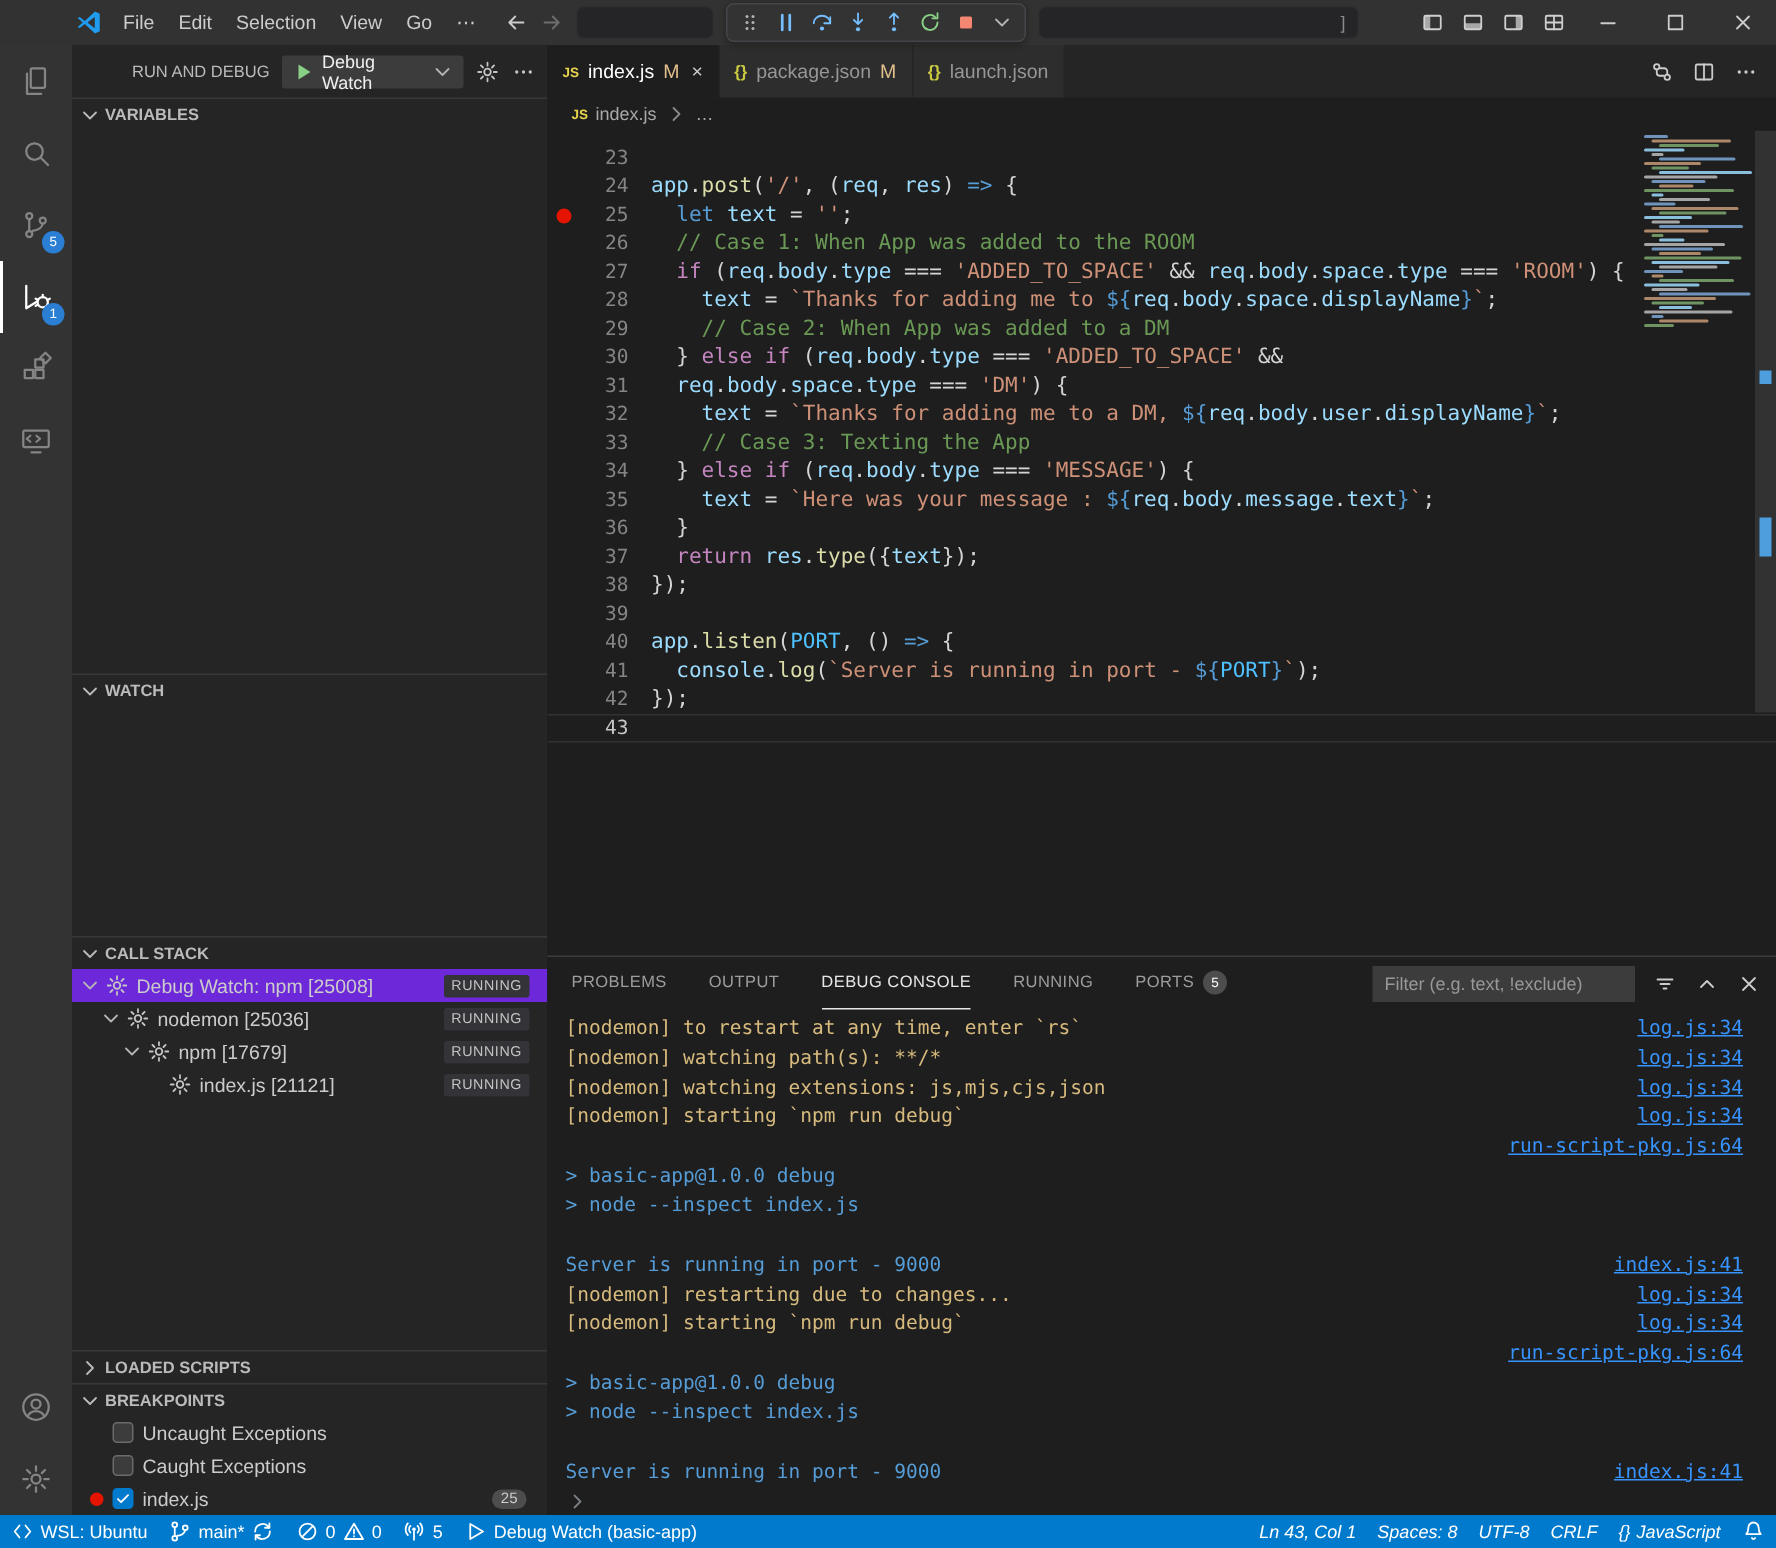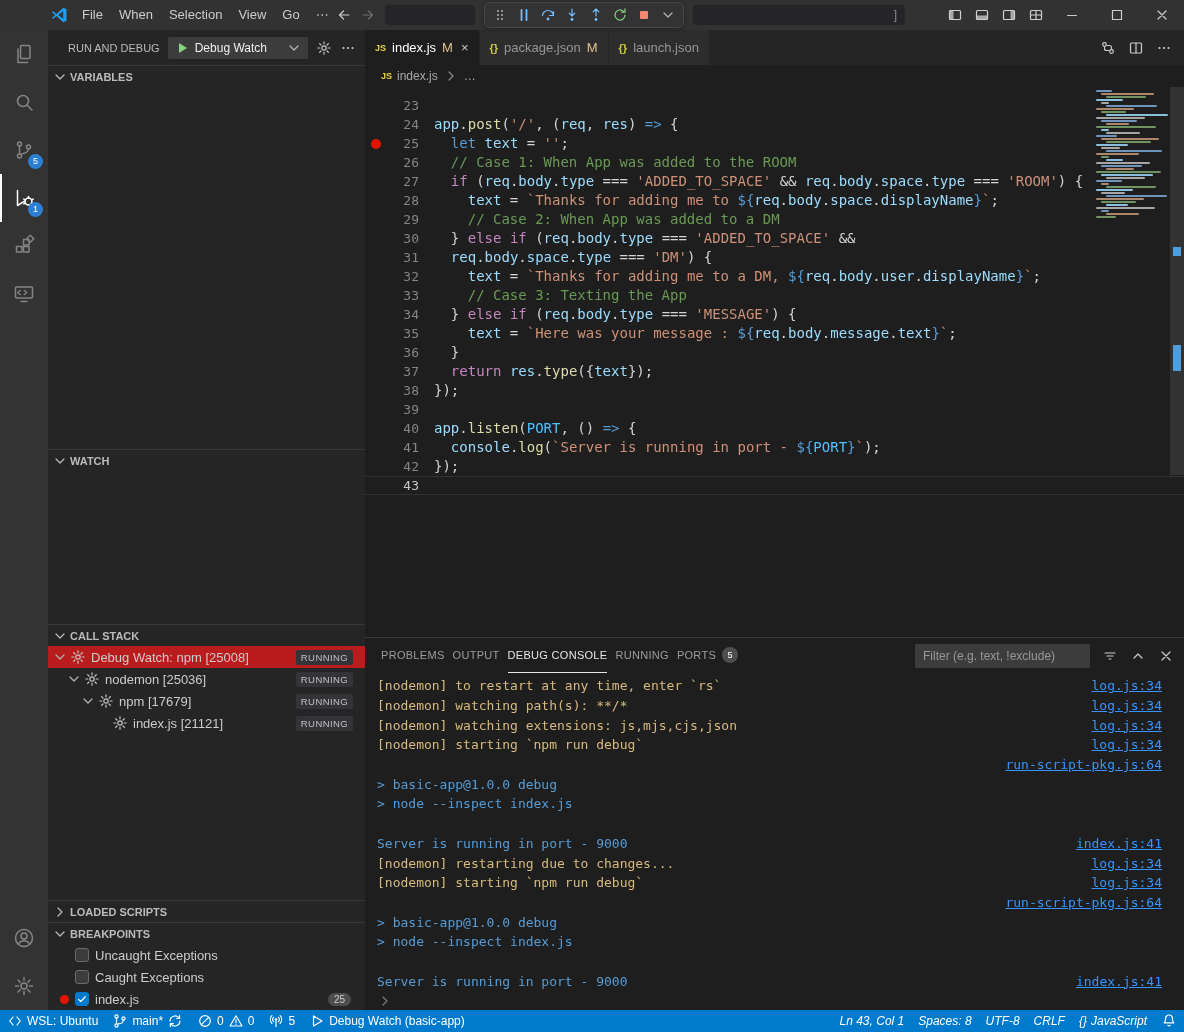--- a/index.html
+++ b/index.html
@@ -28,31 +28,31 @@
   .main { display:flex; height:980px; }
 
   .activitybar { width:48px; background:#333333; display:flex; flex-direction:column; align-items:center; }
   .act-item { width:48px; height:48px; display:flex; align-items:center; justify-content:center; color:#858585; position:relative; }
   .act-item.active { color:#ffffff; box-shadow:inset 2px 0 0 #ffffff; }
   .act-badge { position:absolute; right:5px; bottom:5px; background:#2a7fd4; min-width:15px; height:15px; border-radius:8px; font-size:9px; line-height:15px; text-align:center; color:#fff; padding:0 2px; }
   .act-spacer { flex:1; }
 
   .sidebar { width:317px; background:#252526; display:flex; flex-direction:column; overflow:hidden; }
   .sb-toolbar { height:35px; flex:none; display:flex; align-items:center; padding:0 8px 0 20px; gap:8px; }
-  .sb-title { font-size:11px; color:#bbbbbb; white-space:nowrap; }
+  .sb-title { font-size:11px; color:#bbbbbb; white-space:nowrap;margin-left:20px; }
   .launch-select { height:22px; background:#3c3c3c; border-radius:2px; display:flex; align-items:center; gap:5px; padding:0 6px; color:#f0f0f0; font-size:12px; width:140px; }
   .launch-select .lbl { flex:1; }
   .sb-icon { color:#c5c5c5; }
   .section-header { height:22px; flex:none; display:flex; align-items:center; gap:2px; padding-left:4px; font-size:11px; font-weight:bold; color:#bbbbbb; border-top:1px solid rgba(204,204,204,.12); }
   .section-body { flex:none; }
   .h-var { height:362px; } .h-watch { height:153px; }
   .sb-fill { flex:1; }
   .cs-rows { flex:none; }
   .cs-row { height:22px; display:flex; align-items:center; color:#cccccc; padding-right:12px; white-space:nowrap; }
-  .cs-row.selected { background:#b91c1c; }
+  .cs-row.selected { background:#6d28d9; }
   .cs-row .gear { margin:0 5px 0 2px; color:#c5c5c5; }
   .cs-status { margin-left:auto; font-size:9.5px; color:#c2c2c2; background:#333338; padding:2px 5px; border-radius:2px; letter-spacing:.4px; }
   .sp16 { width:16px; flex:none; }
   .bp-row { height:22px; display:flex; align-items:center; gap:6px; padding-right:14px; }
   .checkbox { width:14px; height:14px; border:1px solid #6b6b6b; background:#3c3c3c; border-radius:3px; flex:none; display:flex; align-items:center; justify-content:center; color:#fff; }
   .checkbox.checked { background:#007acc; border-color:#007acc; }
   .bp-dot-s { width:9px; height:9px; border-radius:50%; background:#e51400; flex:none; }
   .bp-badge { margin-left:auto; background:#4d4d4d; color:#cccccc; font-size:10px; border-radius:8px; padding:1px 6px; }
 
   
@@ -81,21 +81,21 @@
   .tk-str{color:#ce9178} .tk-cmt{color:#6a9955} .tk-pn{color:#d4d4d4} .tk-cst{color:#4fc1ff} .tk-interp{color:#569cd6}
   .minimap { position:absolute; top:3px; right:14px; width:76px; }
   .mm-bar { height:2px; margin-bottom:1px; border-radius:1px; opacity:.85; }
   .scrollbar { position:absolute; top:0; right:0; width:14px; height:100%; }
   .sb-slider { position:absolute; top:0; right:0; width:14px; height:388px; background:rgba(121,121,121,.22); }
   .sb-deco { position:absolute; right:3px; width:8px; background:#4e9ddd; }
 
   
   .panel { height:373px; flex:none; border-top:1px solid #3c3c3c; display:flex; flex-direction:column; background:#1e1e1e; }
   .panel-header { height:35px; flex:none; display:flex; align-items:center; padding:0 10px 0 16px; }
-  .panel-tabs { display:flex; gap:8px; }
+  .panel-tabs { display:flex; gap:28px; }
   .panel-tab { font-size:11px; letter-spacing:.3px; color:#9d9d9d; height:35px; display:flex; align-items:center; gap:6px; border-bottom:1px solid transparent; }
   .panel-tab.active { color:#e7e7e7; border-bottom-color:#e7e7e7; }
   .panel-badge { background:#4d4d4d; color:#ffffff; border-radius:9px; min-width:16px; height:16px; font-size:9px; display:flex; align-items:center; justify-content:center; }
   .panel-actions { margin-left:auto; display:flex; align-items:center; gap:12px; color:#cccccc; }
   .filter-input { width:175px; height:24px; background:#3c3c3c; border:none; outline:none; color:#86efac; font-size:12px; padding:0 8px; font-family:"Liberation Sans",sans-serif; }
   .filter-input::placeholder { color:#989898; }
   .console { flex:1; font-family:"DejaVu Sans Mono",monospace; font-size:13px; padding:3px 22px 0 12px; overflow:hidden; }
   .console-row { display:flex; align-items:center; height:19.7px; white-space:pre; }
   .c-warn{color:#d7ba7d} .c-info{color:#569cd6} .c-plain{color:#cccccc}
   .c-link { margin-left:auto; color:#3794ff; text-decoration:underline; cursor:pointer; }
@@ -111,21 +111,21 @@
 <body>
 
 <div class="titlebar">
   <span class="logo">
     <svg width="18" height="18" viewBox="0 0 24 24">
         <path fill="#1f9cf0" d="M17.8 2.2L8.7 10.6 4.2 7.1 2.4 8l4.5 4-4.5 4 1.8.9 4.5-3.5 9.1 8.4 4.2-2V4.2zM17.6 7v10L11 12z"></path>
       </svg>
   </span>
   <div class="menus">
       <div class="menu-item">File</div>
-      <div class="menu-item">When</div>
+      <div class="menu-item">Edit</div>
       <div class="menu-item">Selection</div>
       <div class="menu-item">View</div>
       <div class="menu-item">Go</div>
       <div class="menu-item">⋯</div>
     </div>
   <div class="cc">
     <span class="nav-arrow">
         <svg width="16" height="16" viewBox="0 0 16 16" fill="none" stroke="currentColor" stroke-width="1.2" stroke-linecap="round" stroke-linejoin="round">
           <path d="M13 8H3.5M7.5 4L3.5 8l4 4"></path>
         </svg>

